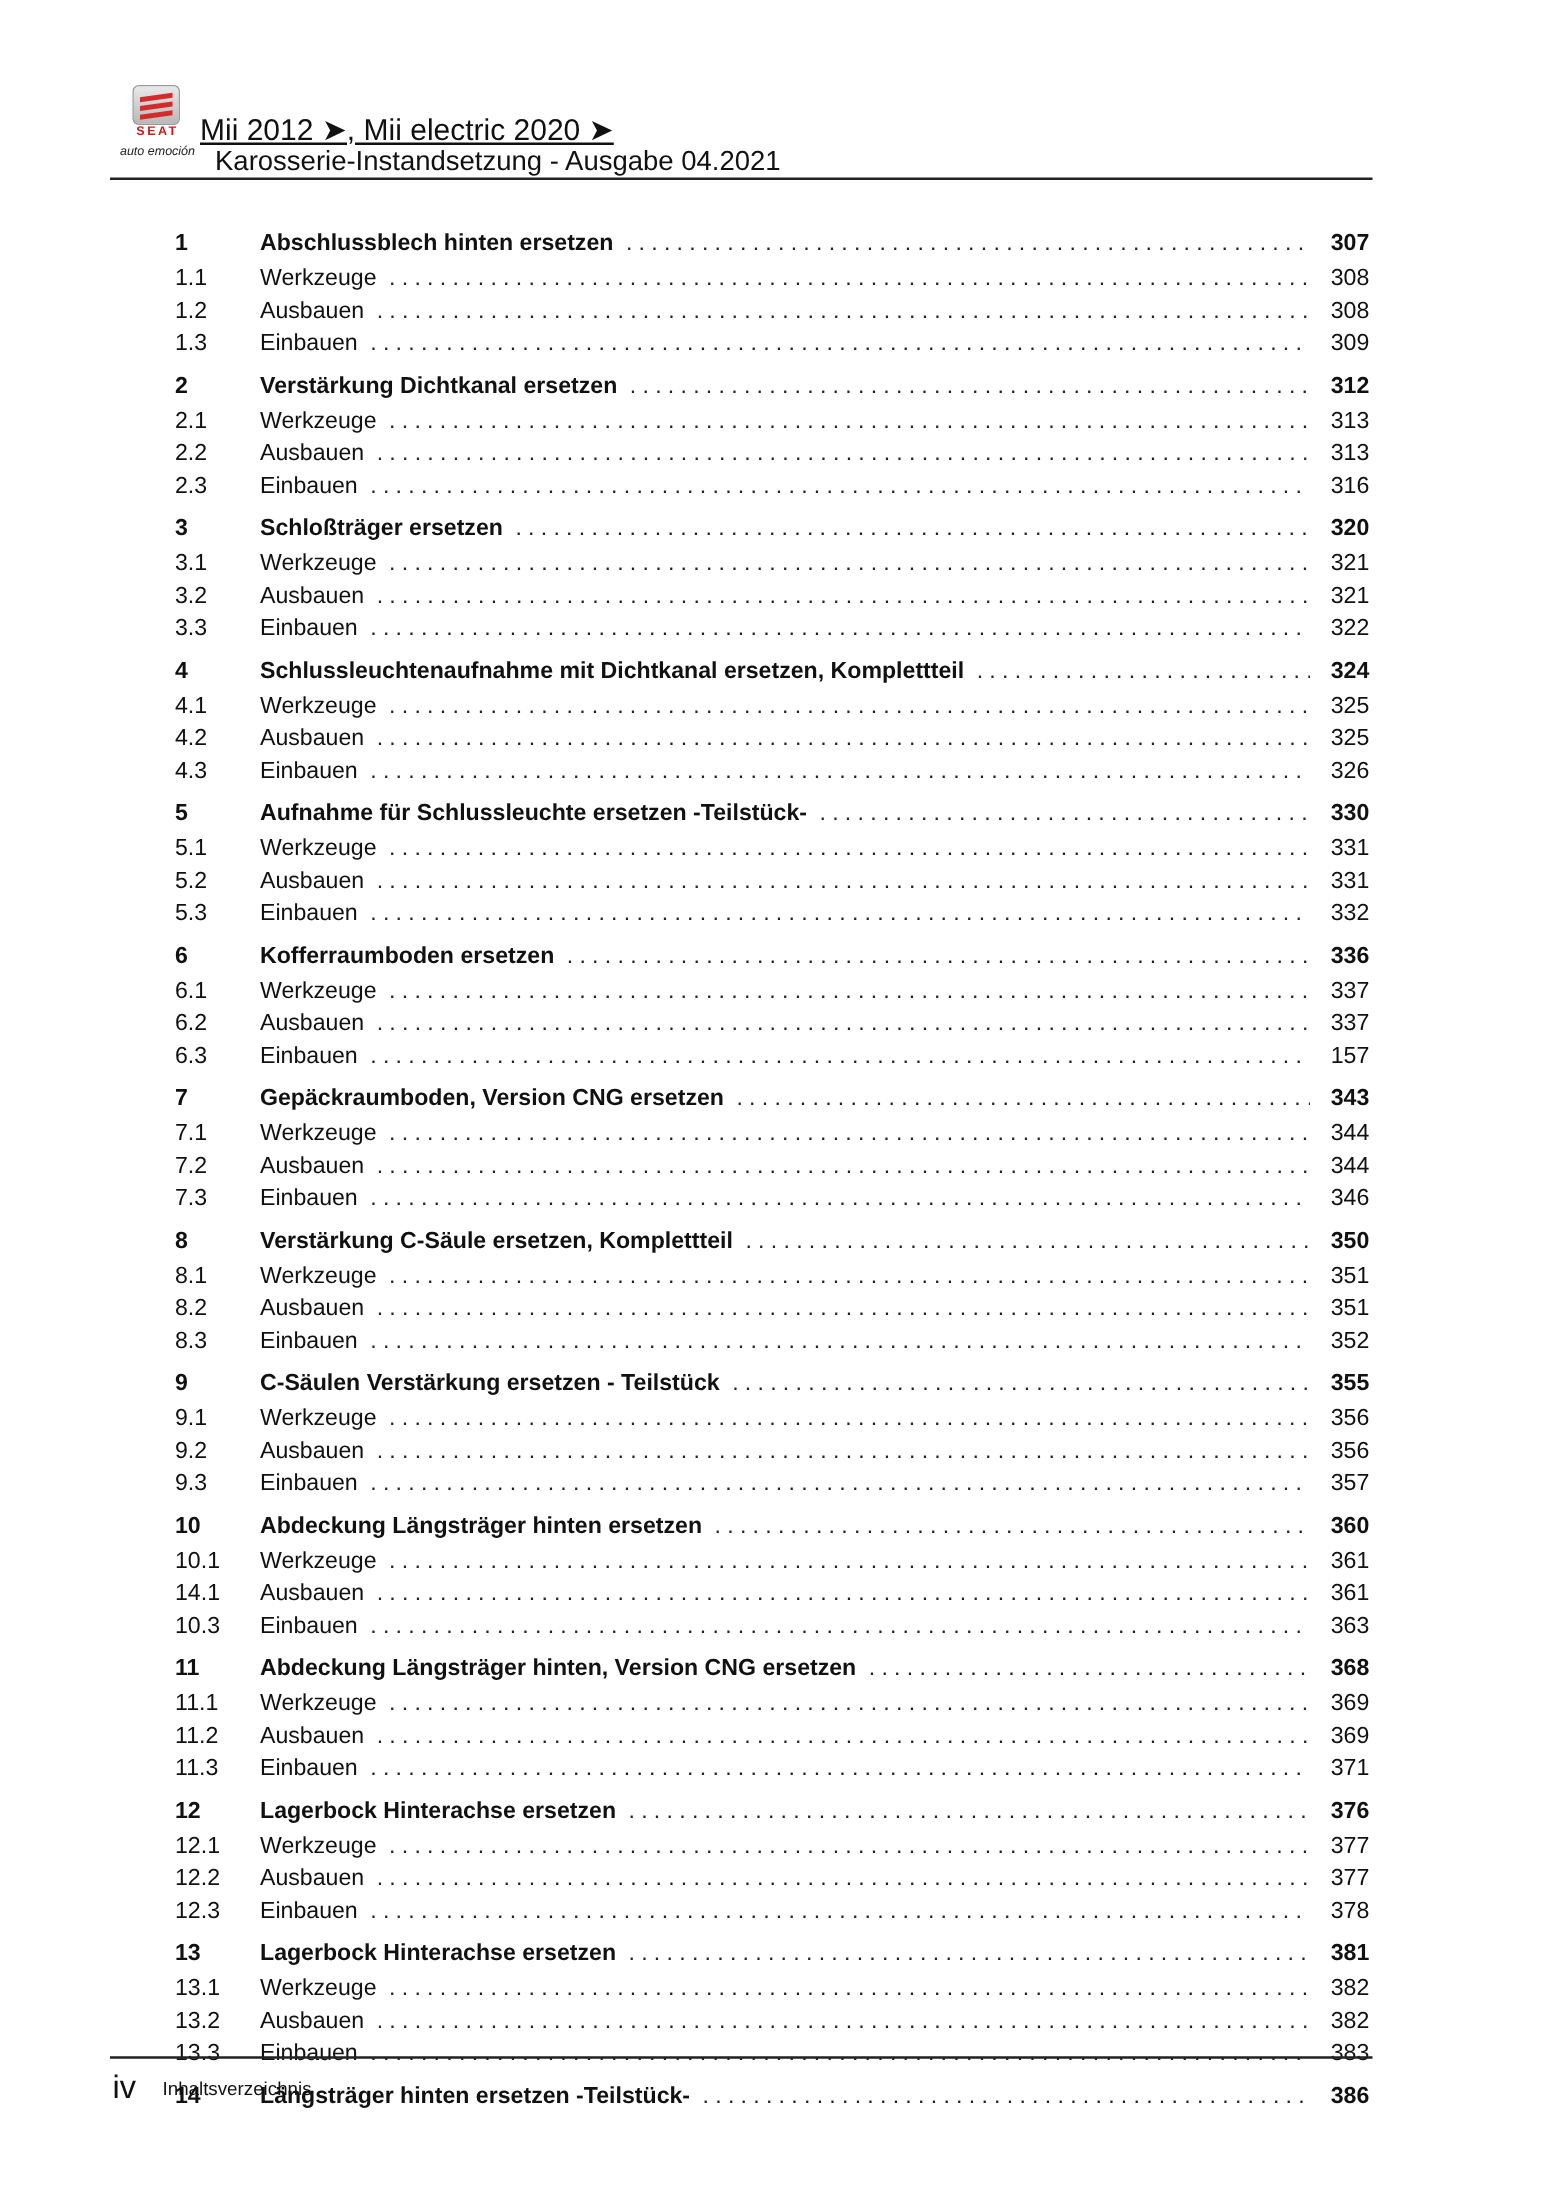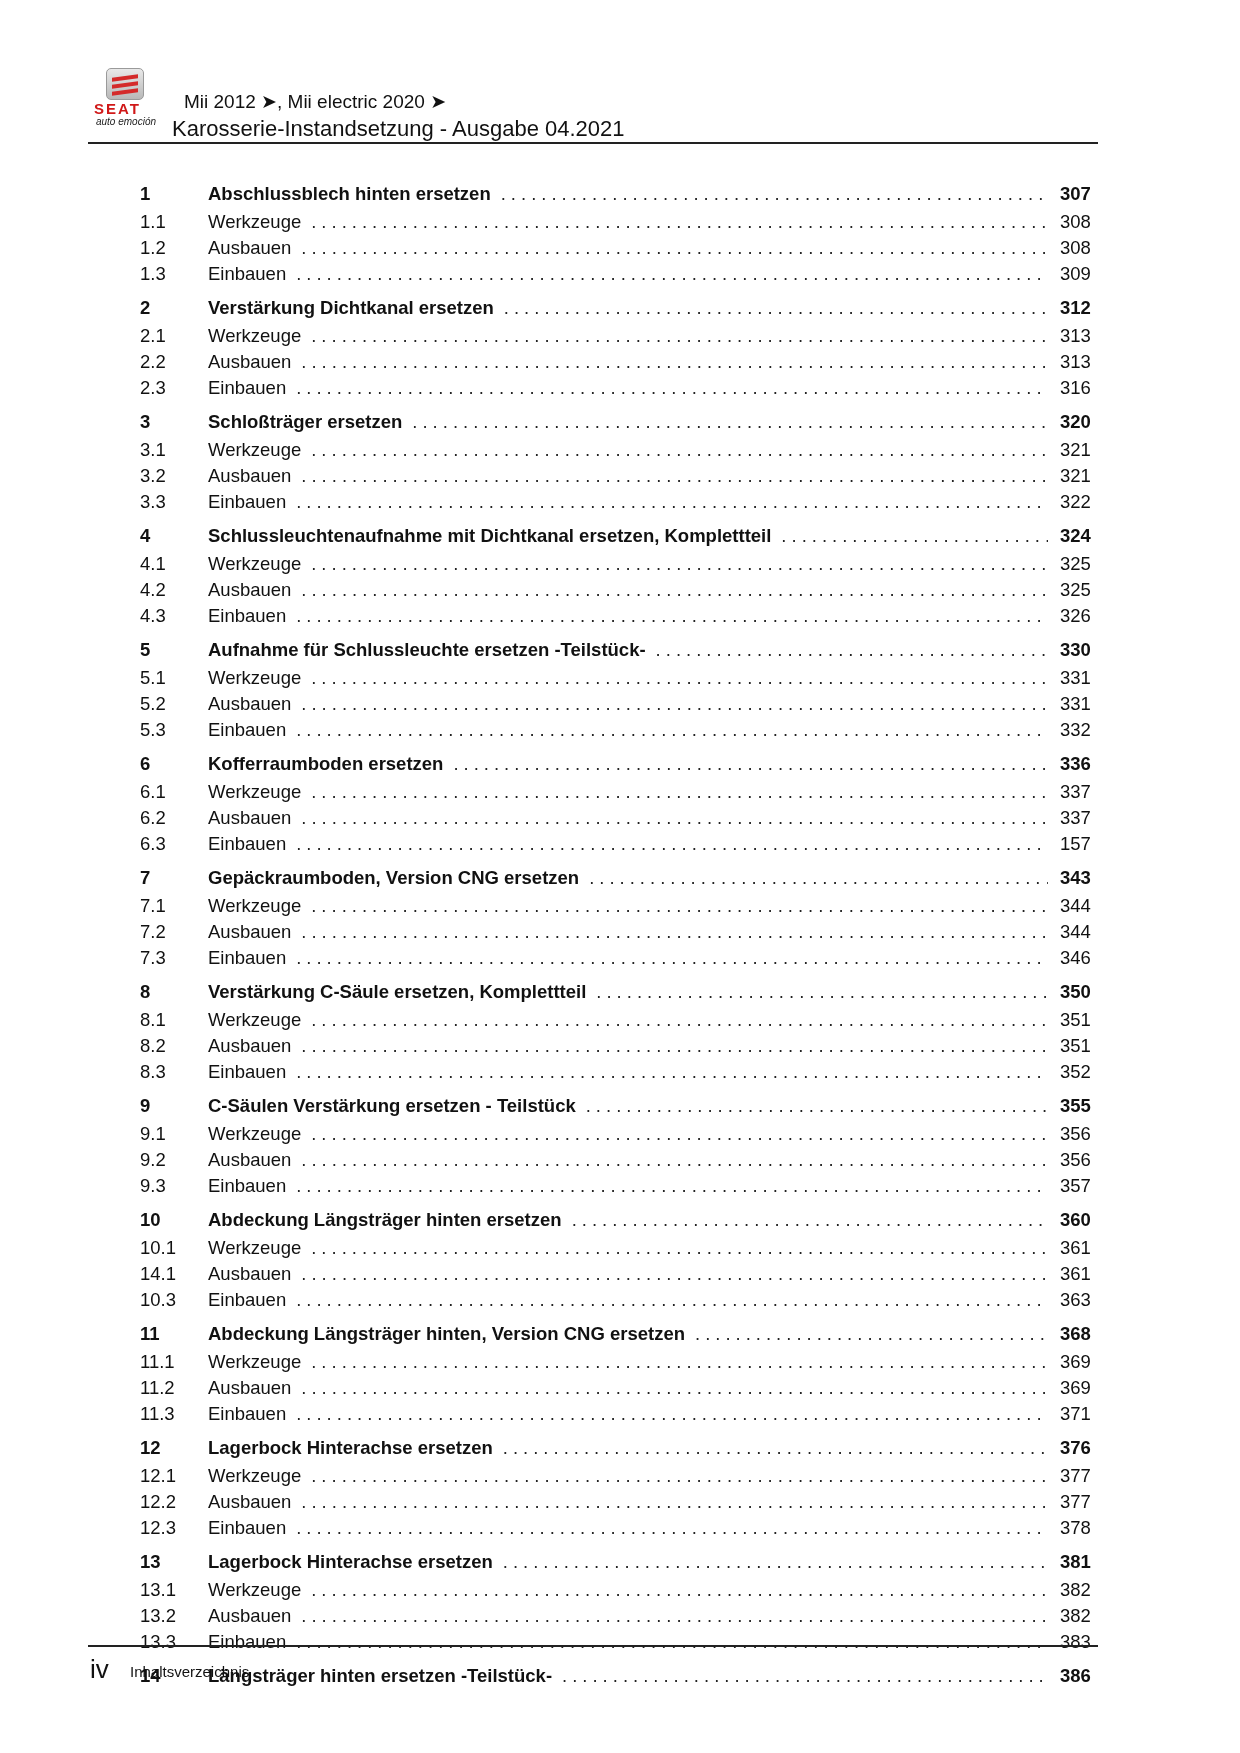--- a/index.html
+++ b/index.html
@@ -4,37 +4,37 @@
 <style>
   html, body { margin: 0; padding: 0; background: #ffffff; }
   body { width: 1240px; height: 1753px; position: relative; overflow: hidden;
          font-family: "Liberation Sans", sans-serif; color: #111; }
   .header { position: absolute; left: 88px; top: 66px; width: 1010px; height: 78px; }
   .logo { position: absolute; left: 0; top: 0; width: 76px; height: 62px; }
   .logo-mark { position: absolute; left: 18px; top: 2px; width: 36px; height: 30px;
                border-radius: 5px; background: linear-gradient(#e9e9e9, #b8b8b8);
                border: 1px solid #9a9a9a; }
   .logo-mark .stripe { position: absolute; left: 5px; height: 4px; width: 26px; background: #d42a2a; transform: skewY(-8deg); }
-  .logo-word { position: absolute; left: 6px; top: 34px; width: 64px; text-align: left;
-               color: #d01818; font-weight: bold; font-size: 15px; letter-spacing: 2px; }
+  .logo-word { position: absolute; left: 6px; top: 34px; width: 64px; text-align: center;
+               color: #d01818; font-weight: bold; font-size: 10px; letter-spacing: 2px; }
   .logo-slogan { position: absolute; left: 0; top: 50px; width: 76px; text-align: center; font-size: 10px; color: #222; font-style: italic; }
-  .h-line1 { position: absolute; left: 96px; top: 24px; font-size: 19px; }
+  .h-line1 { position: absolute; left: 72px; top: 24px; font-size: 24px; text-decoration: underline; }
   .h-line2 { position: absolute; left: 84px; top: 50px; font-size: 22px; }
   .rule { position: absolute; left: 88px; width: 1010px; height: 2px; background: #222; }
   .rule.top { top: 142px; }
   .rule.bottom { top: 1645px; }
   .toc { position: absolute; left: 140px; top: 178px; width: 960px; }
   .row { position: relative; height: 26px; display: flex; align-items: center; font-size: 18.5px; }
   .row.chapter { height: 31px; margin-top: 5px; font-weight: normal; }
   .row.chapter:first-child { margin-top: 0; }
   .row .num { width: 68px; flex: 0 0 68px; }
   .row .title { white-space: nowrap; padding-right: 10px; }
   .row.chapter .title, .row.chapter .num, .row.chapter .page { font-weight: bold; }
   .row .dots { flex: 1 1 auto; overflow: hidden; white-space: nowrap; letter-spacing: 5px; color: #222; }
-  .row .page { width: 40px; flex: 0 0 40px; text-align: left; margin-left: 12px; }
+  .row .page { width: 40px; flex: 0 0 40px; text-align: center; margin-left: 12px; }
   .footer-page { position: absolute; left: 90px; top: 1654px; font-size: 26px; }
   .footer-label { position: absolute; left: 130px; top: 1663px; font-size: 15px; }
 </style>
 </head>
 <body>
 
 <div class="header">
   <div class="logo">
     <div class="logo-mark">
       <div class="stripe" style="top:7px"></div>

